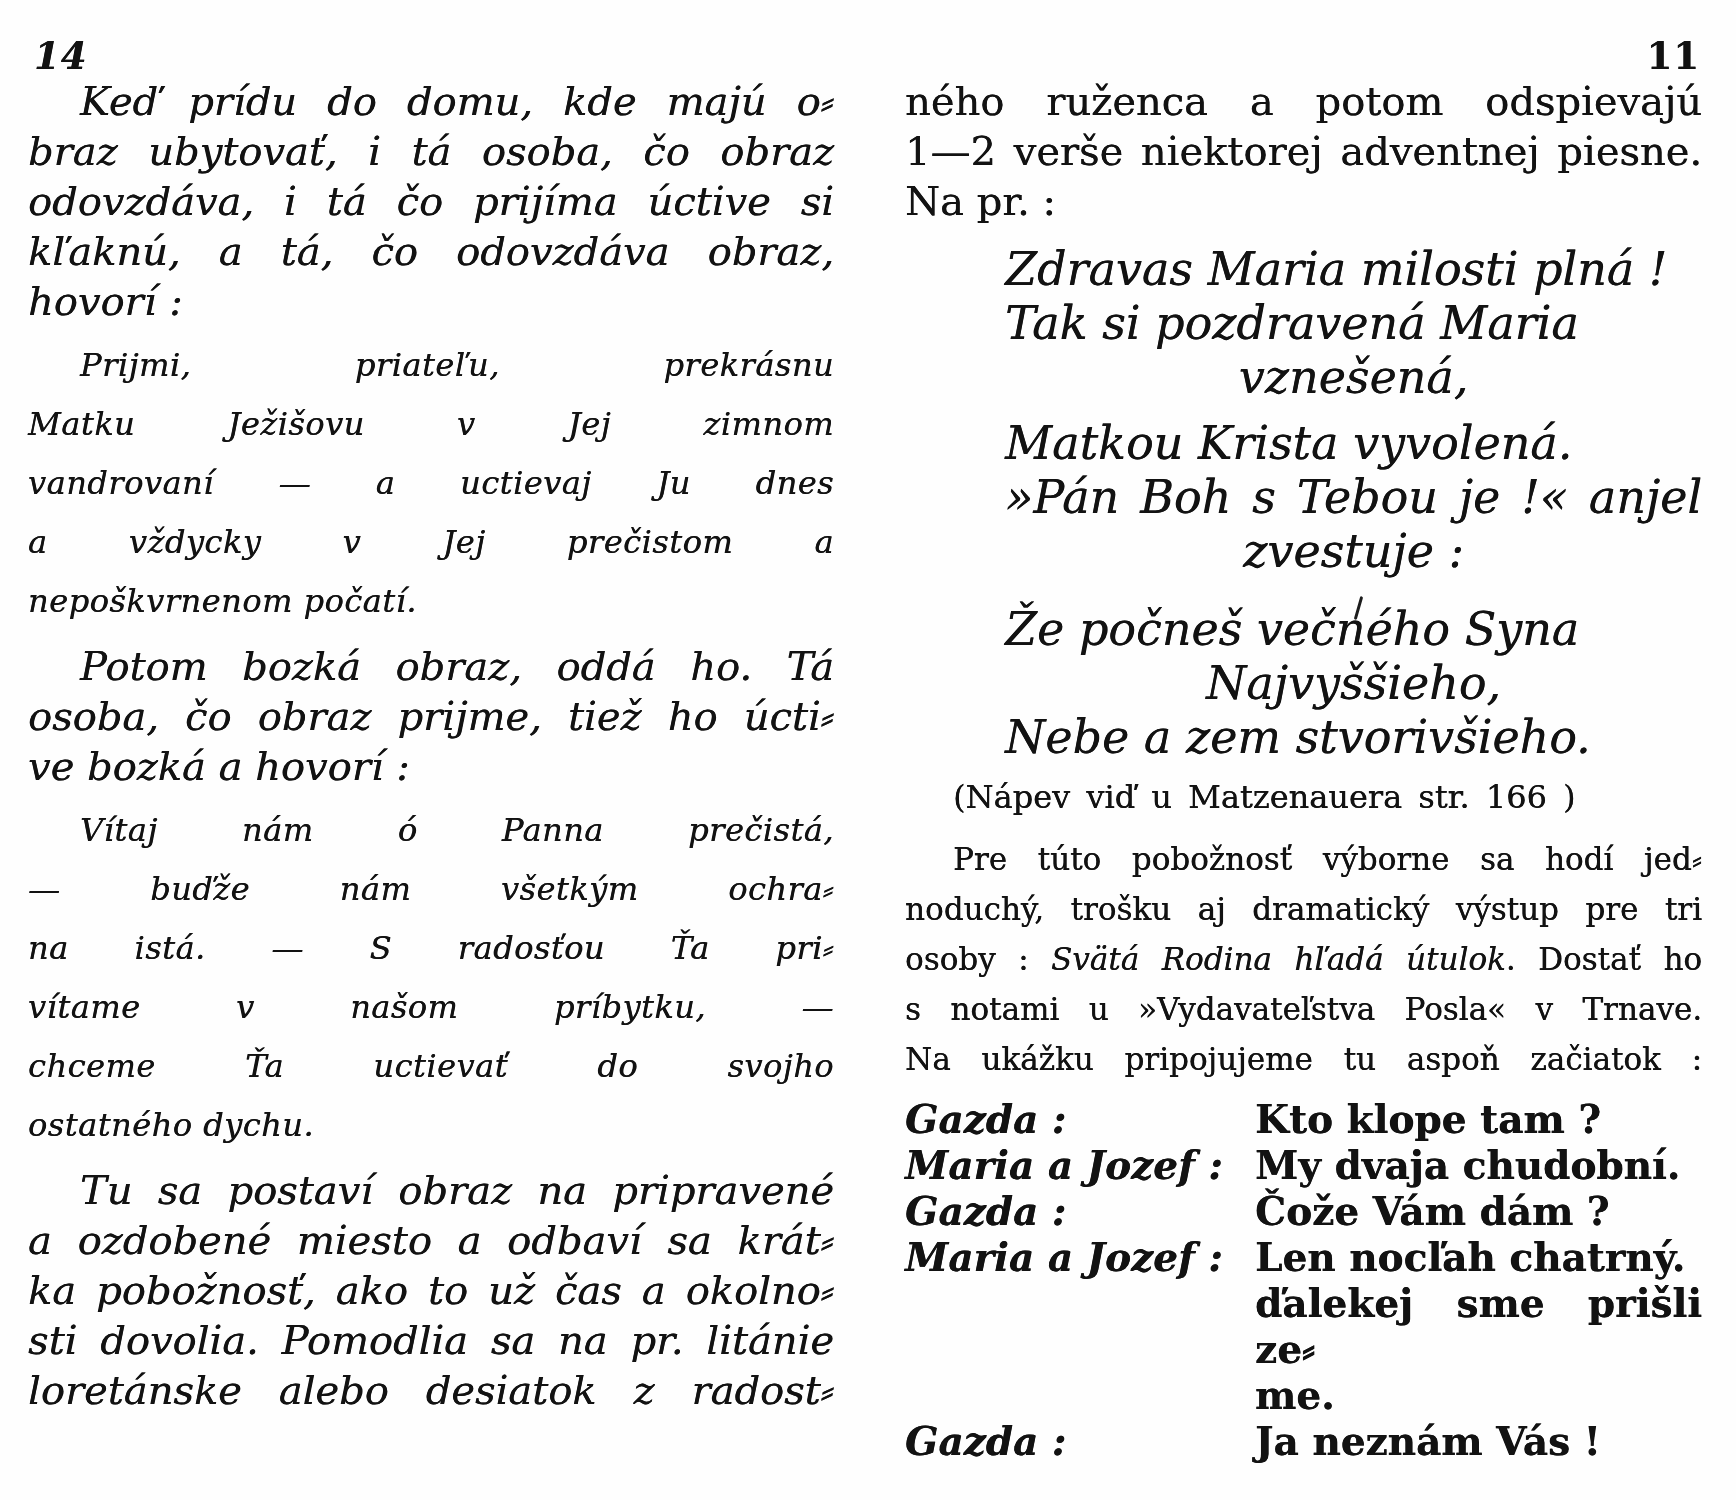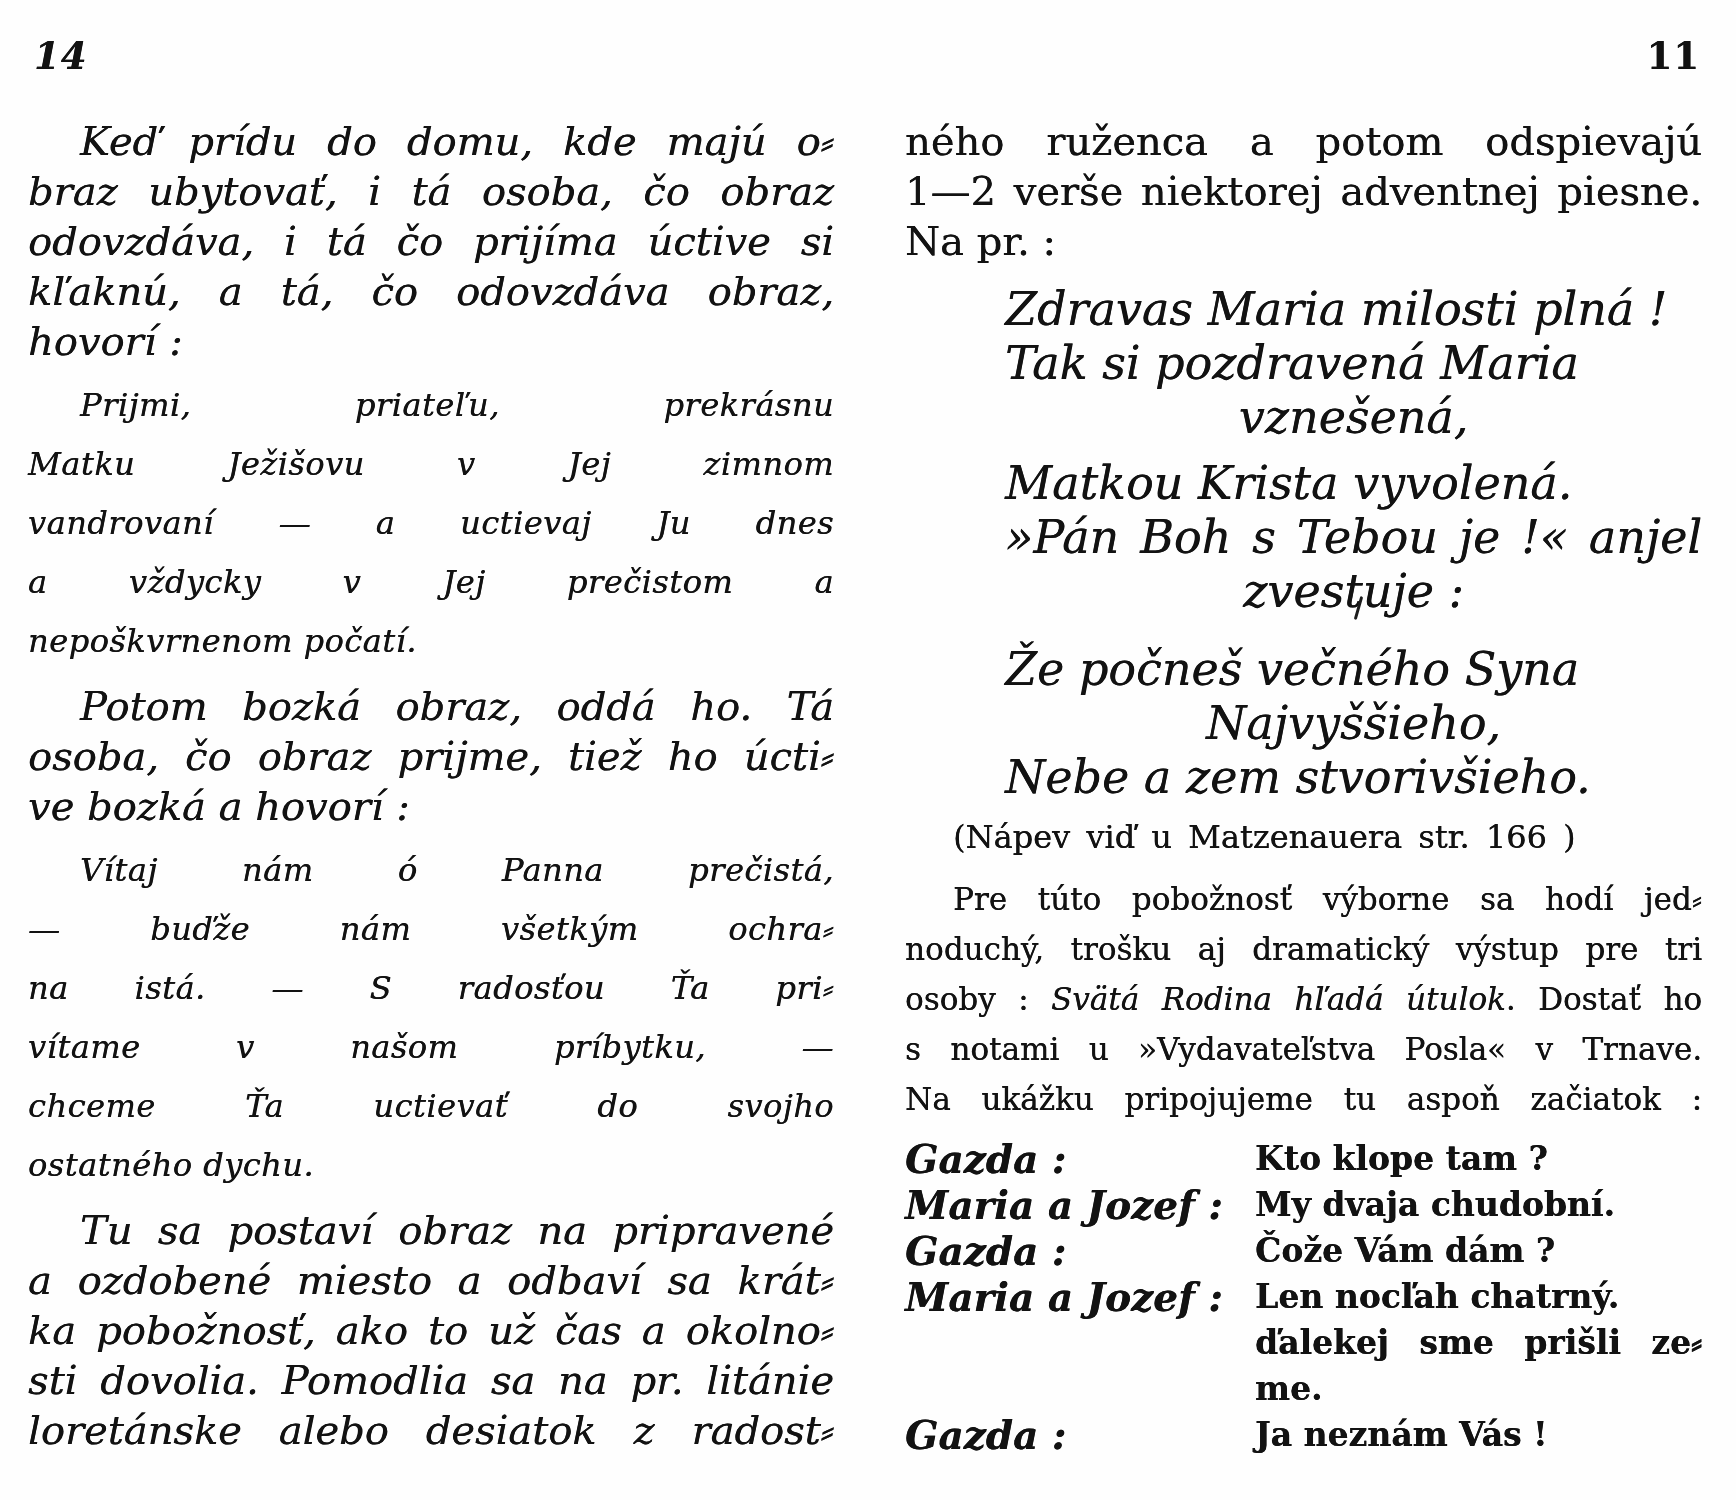--- a/index.html
+++ b/index.html
@@ -8,21 +8,21 @@
     position:relative;width:1736px;height:1500px;background:#fefefe;
     color:#121212;font-family:"DejaVu Serif","DejaVu Sans",serif;
     text-shadow:0.35px 0 0 currentColor;
   }
   .page{position:absolute;top:0;}
   .page-left{left:28px;width:806px;font-style:italic;}
   .page-right{left:905px;width:797px;}
   .pagenum{position:absolute;top:34px;font-size:37px;font-weight:bold;letter-spacing:1px;}
   .pn-left{left:6px;}
   .pn-right{right:2px;}
-  .content{padding-top:116px;}
+  .content{padding-top:76px;}
   .para{margin:0;}
   .para + .para{margin-top:10px;}
   .line{display:block;white-space:nowrap;}
   .normal .line{font-size:40px;line-height:50px;}
   .big .line{font-size:32px;line-height:59px;letter-spacing:0.5px;}
   .j{white-space:normal;text-align:justify;text-align-last:justify;}
   .r{text-align:center;}
   .ind{text-indent:52px;}
   
   .verse{margin-top:16px;padding-left:100px;}
@@ -31,21 +31,21 @@
   .mt-md{margin-top:24px;}
   .napev{margin-top:14px;padding-left:48px;font-size:32px;line-height:38px;word-spacing:6px;white-space:nowrap;}
   .note{margin-top:24px;}
   .note .line{font-size:31px;line-height:38px;margin-top:12px;}
   .note .ind-sm{text-indent:48px;}
   .ital{font-style:italic;}
   .dialogue{margin-top:18px;}
   .drow{display:flex;font-weight:bold;}
   .speaker{flex:0 0 350px;font-style:italic;font-size:39px;line-height:46px;white-space:nowrap;}
   .speech{flex:1 1 auto;min-width:0;}
-  .speech .line{font-size:33px;line-height:46px;}
+  .speech .line{font-size:39px;line-height:46px;}
   .ink-speck{position:absolute;left:452px;top:596px;width:3px;height:24px;background:#1c1c1c;border-radius:2px;transform:rotate(16deg);}
 </style>
 </head>
 <body>
 
 <div class="sheet">
 
   <div class="page page-left">
     <div class="pagenum pn-left">14</div>
     <div class="content">

